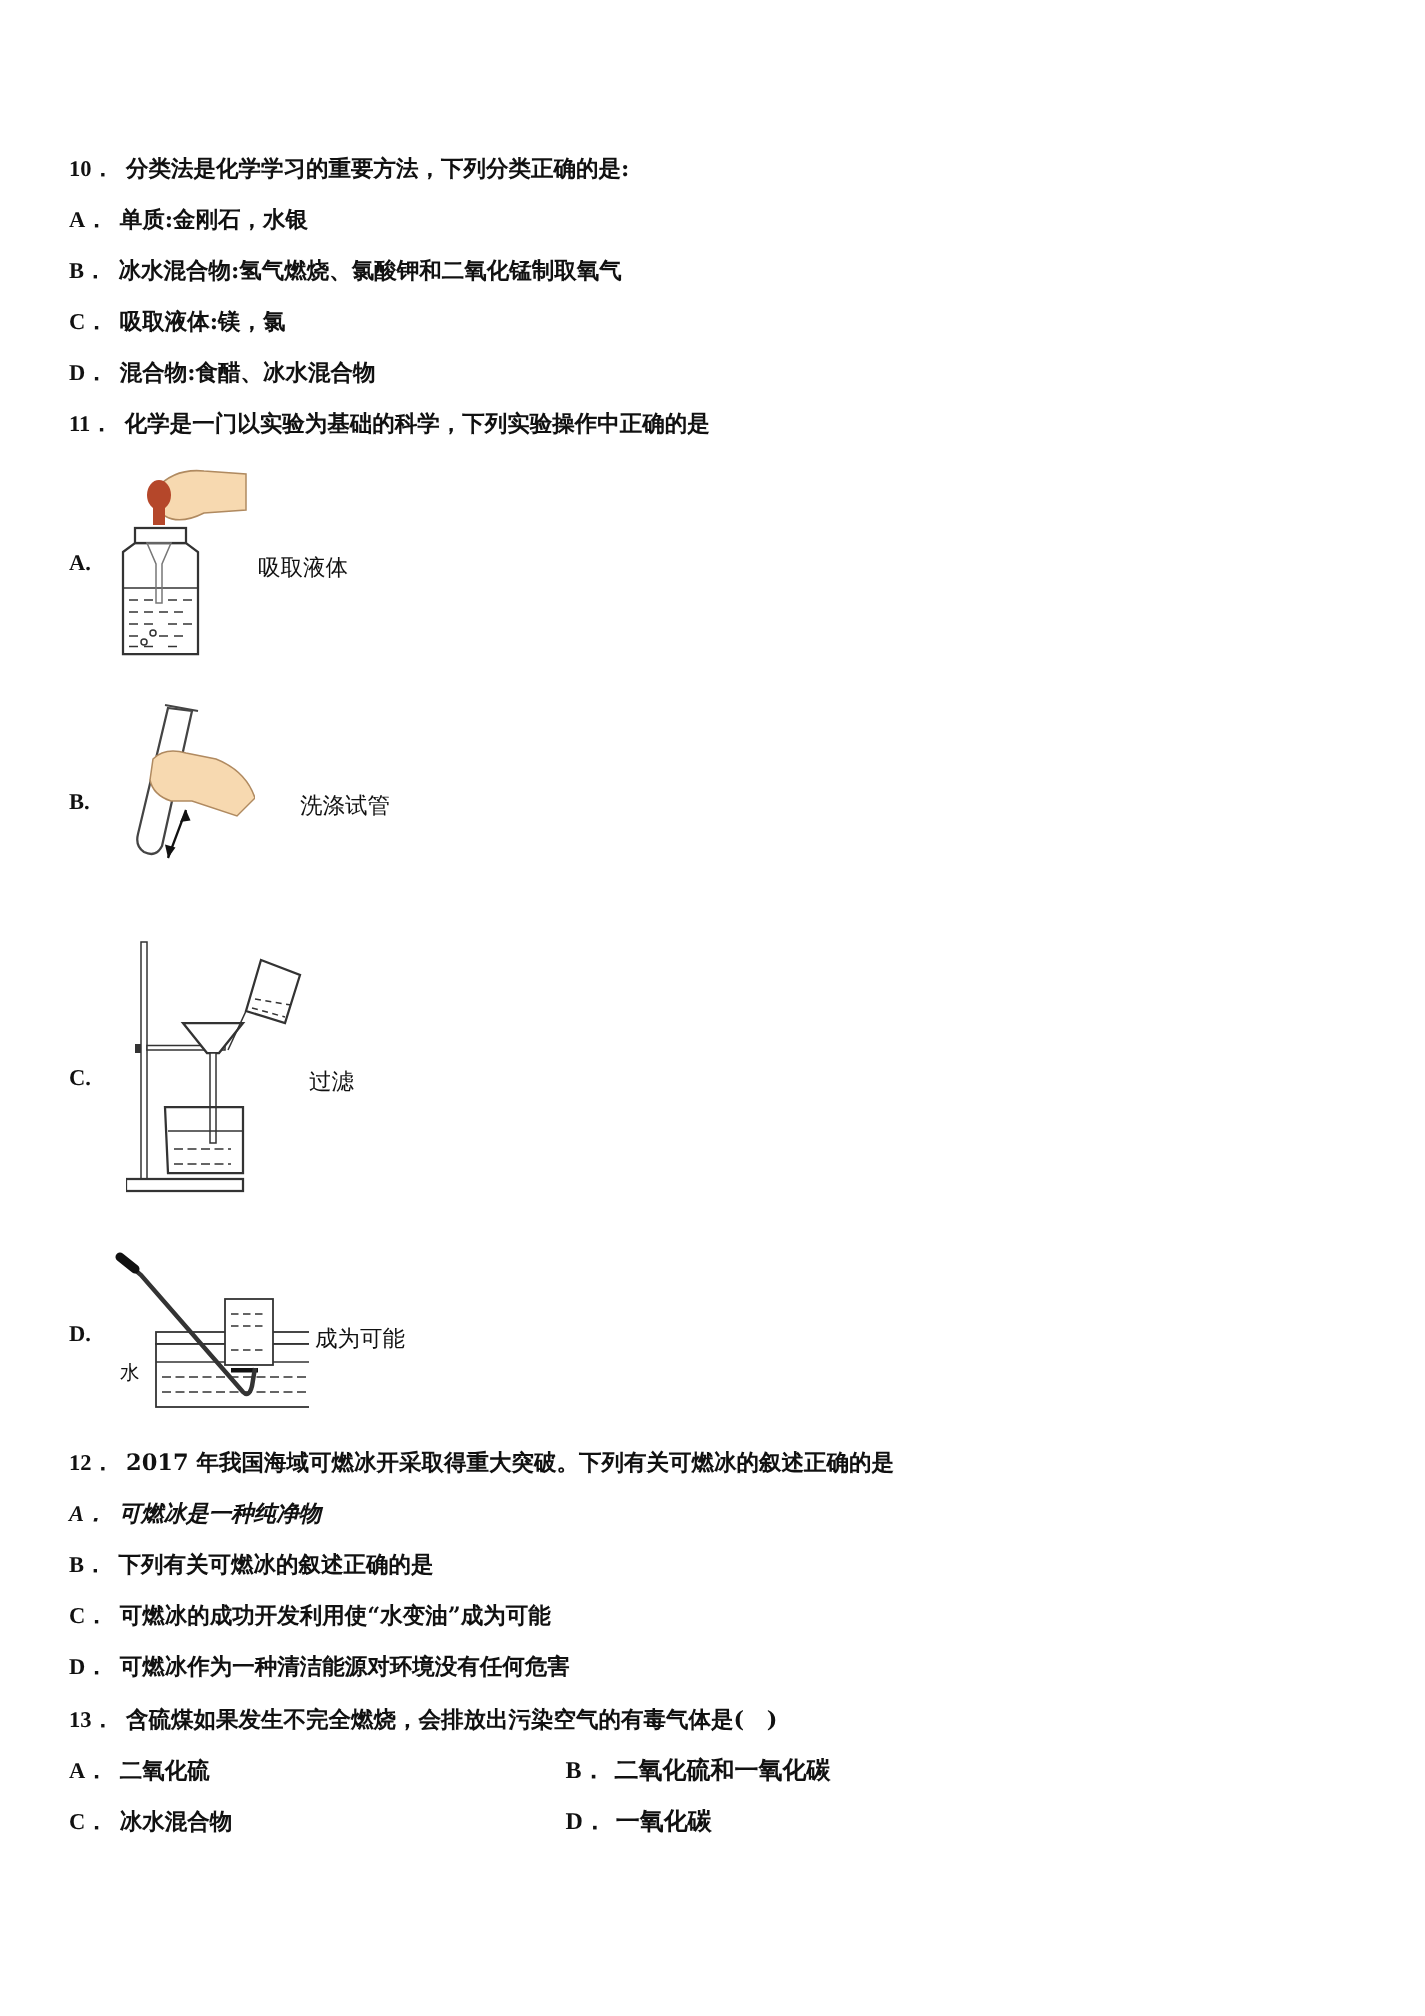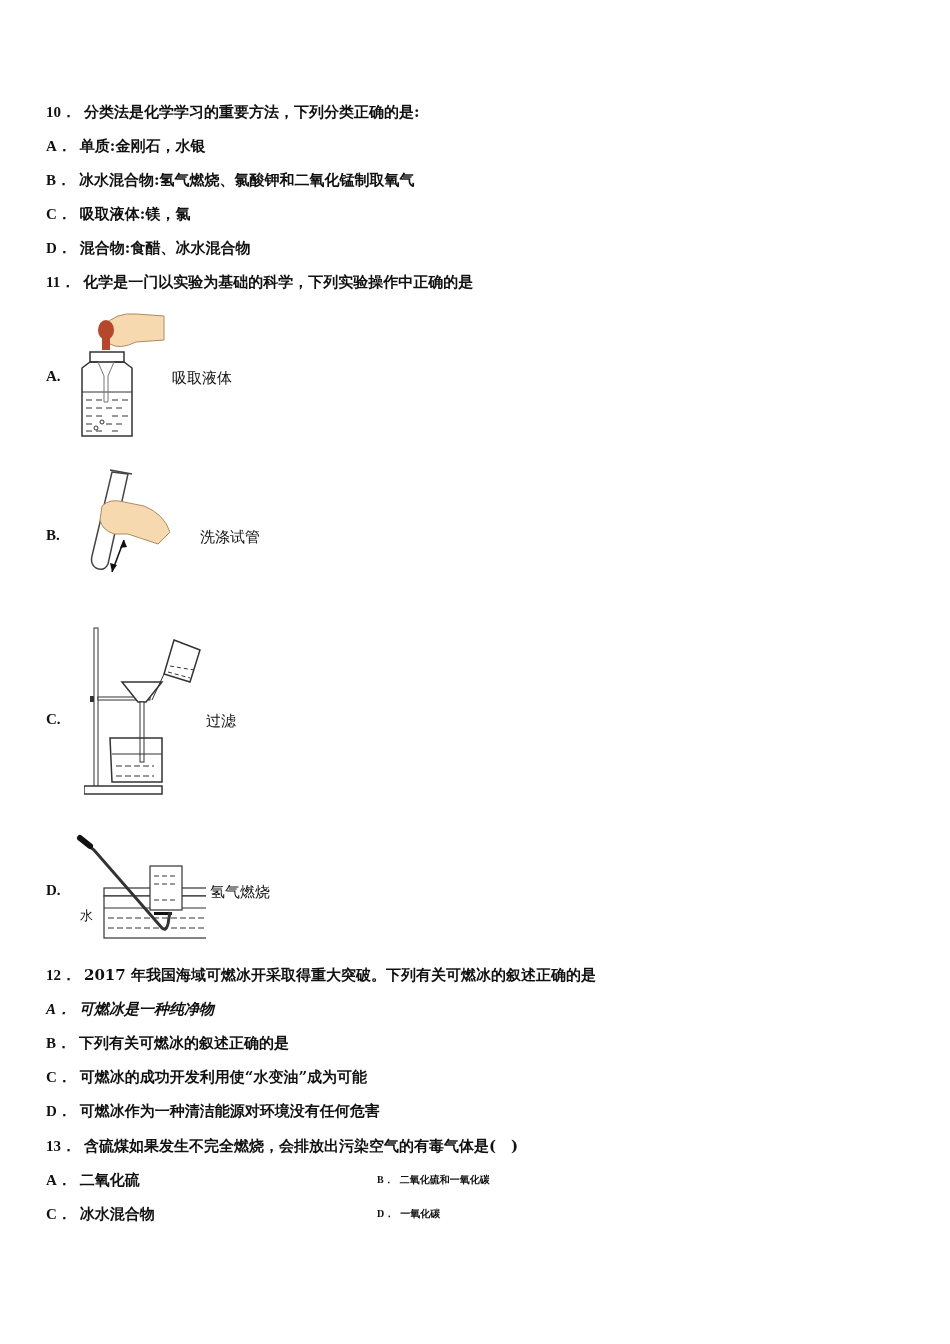--- a/index.html
+++ b/index.html
@@ -3,21 +3,21 @@
 <meta charset="utf-8">
 <style>
   html, body { margin: 0; padding: 0; background: #ffffff; }
   body { width: 950px; height: 1344px; position: relative; overflow: hidden;
          font-family: "DejaVu Serif", "Liberation Serif", serif; color: #111; }
   .line { position: absolute; left: 46px; font-size: 15px; font-weight: bold; line-height: 20px; white-space: nowrap; }
   .line .num, .line .opt { font-family: "Liberation Serif", serif; font-weight: bold; margin-right: 8px; }
   .fig { position: absolute; }
   .fig-label { position: absolute; font-size: 15px; font-weight: normal; line-height: 20px; white-space: nowrap; }
   .opt-label { position: absolute; left: 46px; font-family: "Liberation Serif", serif; font-weight: bold; font-size: 15px; }
-  .col2 { position: absolute; left: 377px; font-size: 10px; font-weight: bold; line-height: 20px; white-space: nowrap; }
+  .col2 { position: absolute; left: 377px; font-size: 16px; font-weight: bold; line-height: 20px; white-space: nowrap; }
   svg { display: block; }
 </style>
 </head>
 <body>
 
 <div class="line" style="top:102px;">
   <span class="num">10．</span><span>分类法是化学学习的重要方法，下列分类正确的是:</span>
 </div>
 <div class="line" style="top:136px;">
   <span class="opt">A．</span><span>单质:金刚石，水银</span>
@@ -143,21 +143,21 @@
         <line x1="78" y1="52" x2="102" y2="52" stroke-dasharray="5,3"></line>
         <line x1="78" y1="68" x2="102" y2="68" stroke-dasharray="5,3"></line>
       </g>
     <rect x="78" y="80" width="18" height="3" fill="#111"></rect>
 
     <path d="M6 8 L18 18 L86 96 Q90 100 92 92 L94 80" fill="none" stroke="#333" stroke-width="3"></path>
     <path d="M4 6 L14 14" stroke="#111" stroke-width="6" stroke-linecap="round"></path>
   </svg>
 </div>
 <div class="fig-label" style="left:80px; top:906px; font-weight:normal; font-size:13px;">水</div>
-<div class="fig-label" style="left:210px; top:882px;">氢气燃烧</div>
+<div class="fig-label" style="left:210px; top:882px;">成为可能</div>
 
 <div class="line" style="top:965px;">
   <span class="num">12．</span><span>2017 年我国海域可燃冰开采取得重大突破。下列有关可燃冰的叙述正确的是</span>
 </div>
 <div class="line" style="top:999px;font-style:italic;">
   <span class="opt">A．</span><span>可燃冰是一种纯净物</span>
 </div>
 <div class="line" style="top:1033px;">
   <span class="opt">B．</span><span>下列有关可燃冰的叙述正确的是</span>
 </div>

